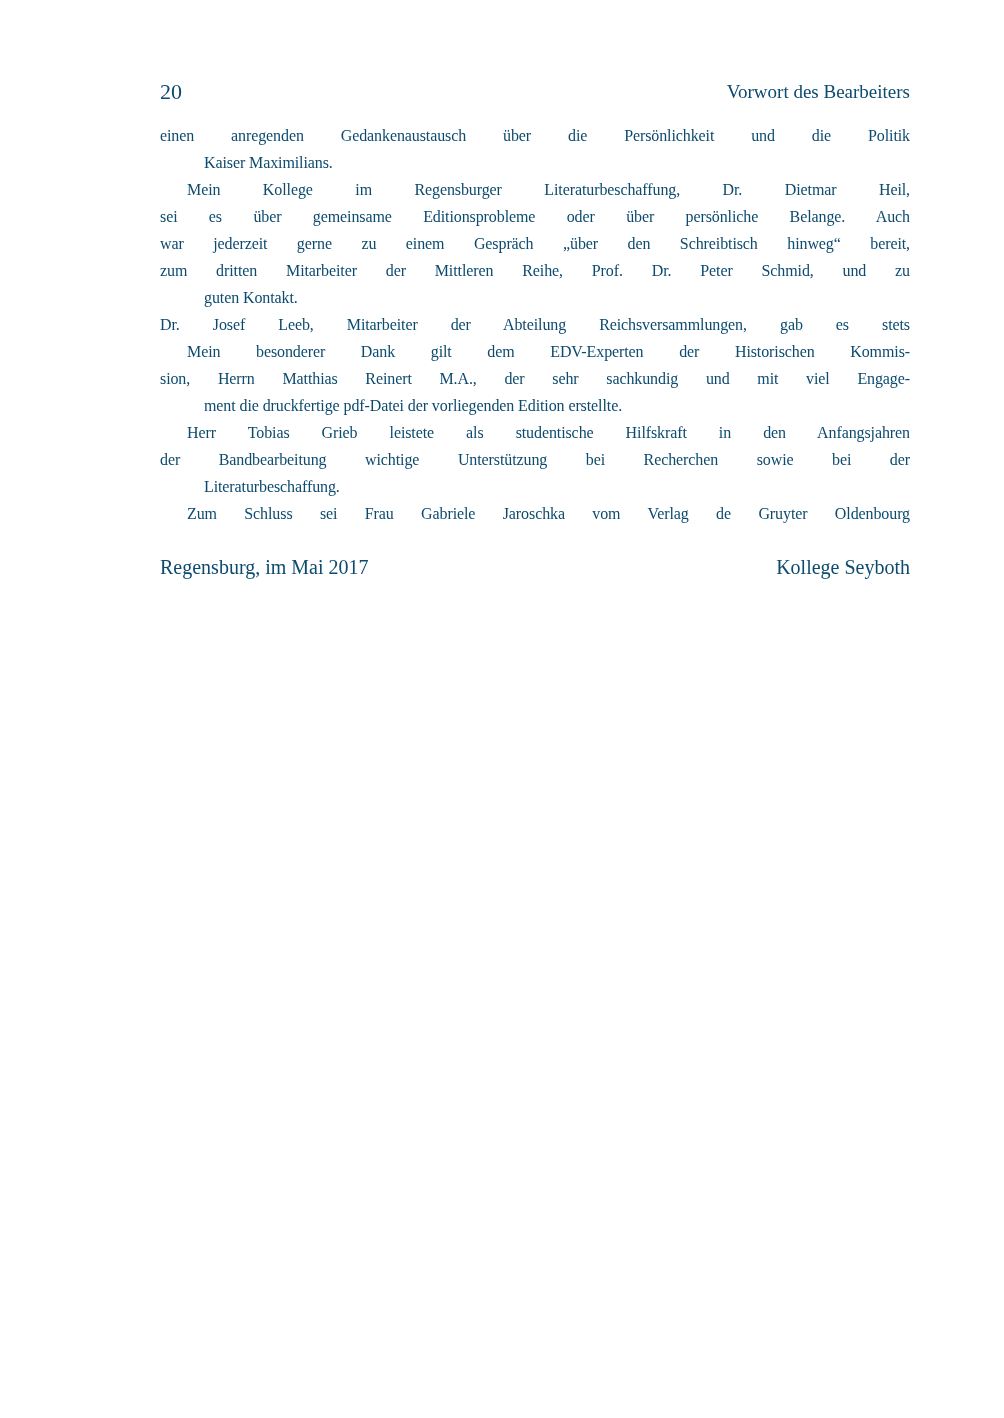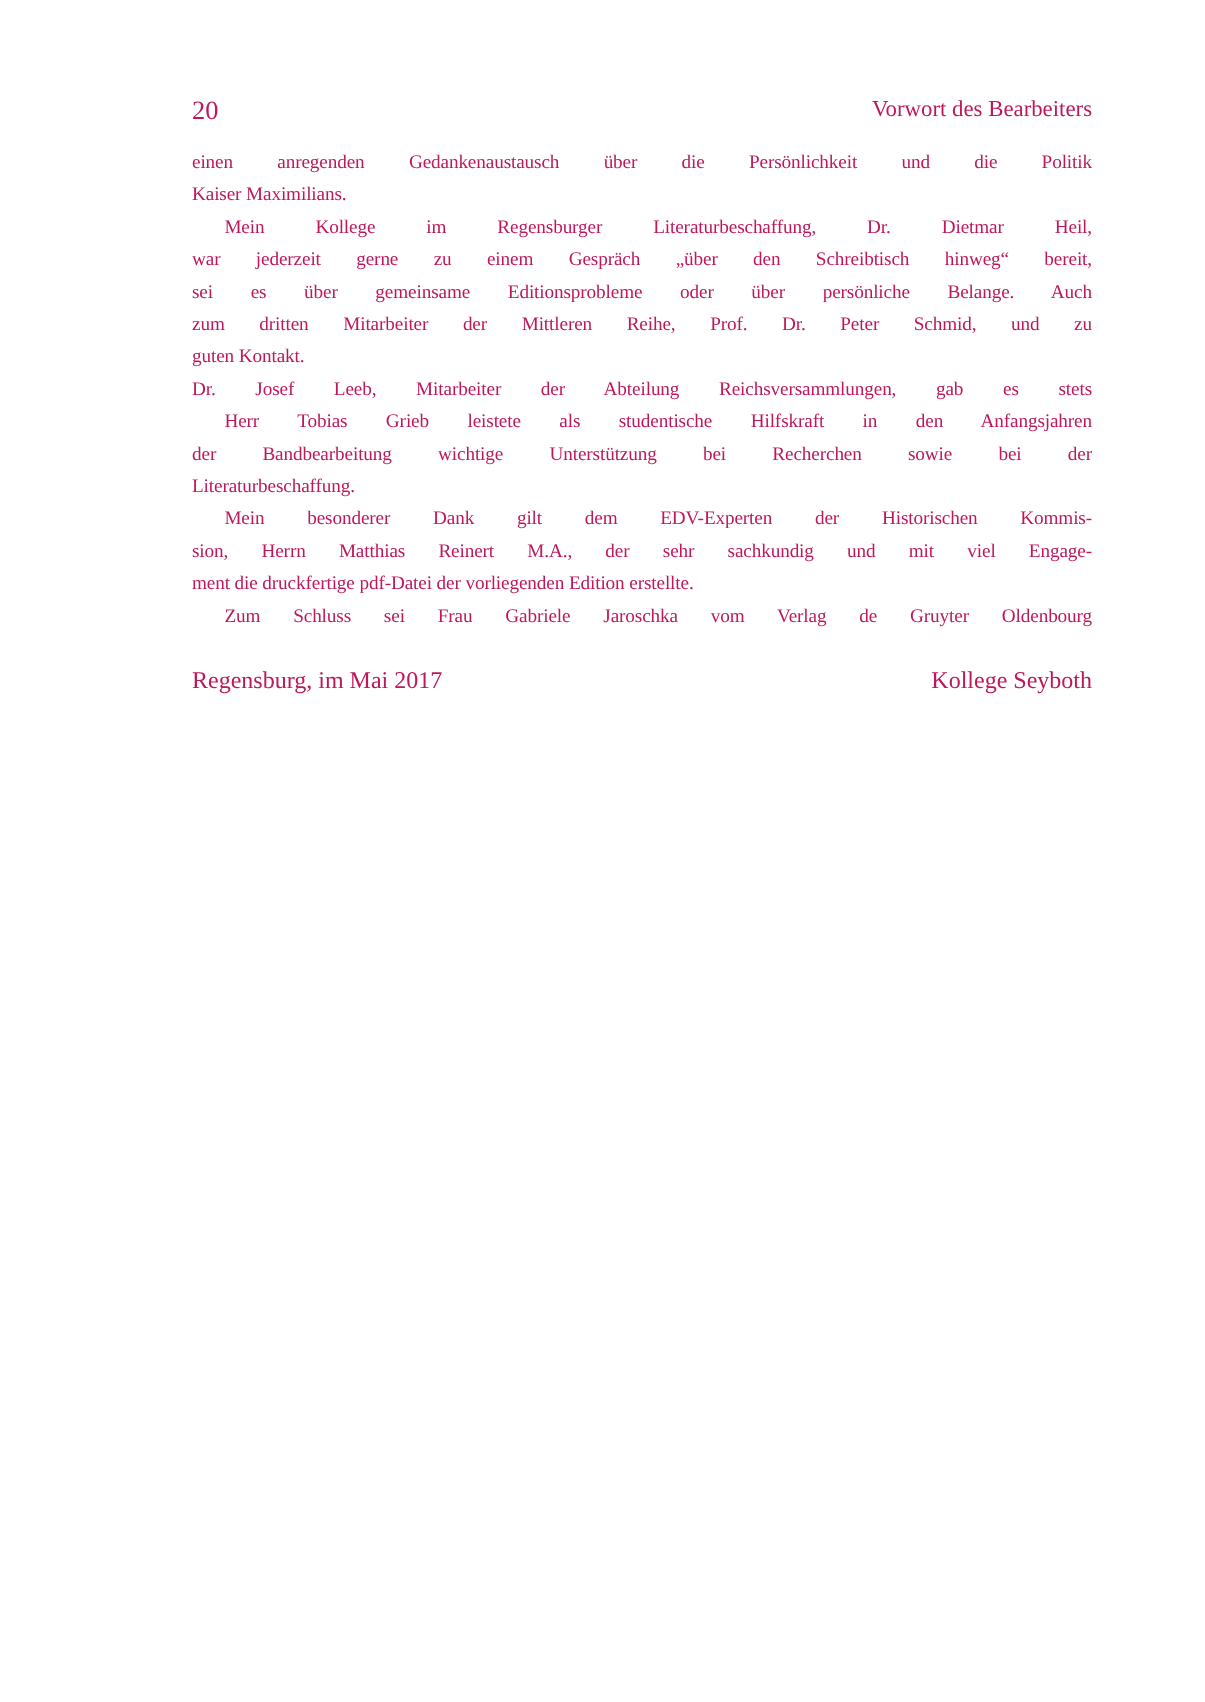--- a/index.html
+++ b/index.html
@@ -5,21 +5,21 @@
   html, body {
     margin: 0;
     padding: 0;
     background: #ffffff;
   }
   .page {
     position: relative;
     width: 1004px;
     height: 1418px;
     background: #ffffff;
-    color: #be185d;
+    color: #0c4a6e;
     font-family: "Liberation Serif", "DejaVu Serif", serif;
     overflow: hidden;
   }
   .text-column {
     position: absolute;
     left: 160px;
     top: 80px;
     width: 750px;
   }
   .running-header {
@@ -47,20 +47,21 @@
     letter-spacing: -0.1px;
   }
   .line {
     text-align: justify;
     text-align-last: justify;
     height: 27px;
     white-space: nowrap;
   }
   .line.last {
     text-align-last: left;
+    margin-left: 44px;
   }
   .line.indent {
     text-indent: 27px;
   }
   .signature-row {
     display: flex;
     justify-content: space-between;
     margin-top: 27px;
     font-size: 20px;
     line-height: 27px;
@@ -80,37 +81,37 @@
 
     <div class="body-text">
 
       <div class="paragraph">
         <div class="line">einen anregenden Gedankenaustausch über die Persönlichkeit und die Politik</div>
         <div class="line last">Kaiser Maximilians.</div>
       </div>
 
       <div class="paragraph">
         <div class="line indent">Mein Kollege im Regensburger Literaturbeschaffung, Dr. Dietmar Heil,</div>
+        <div class="line">sei es über gemeinsame Editionsprobleme oder über persönliche Belange. Auch</div>
         <div class="line">war jederzeit gerne zu einem Gespräch „über den Schreibtisch hinweg“ bereit,</div>
-        <div class="line">sei es über gemeinsame Editionsprobleme oder über persönliche Belange. Auch</div>
         <div class="line">zum dritten Mitarbeiter der Mittleren Reihe, Prof. Dr. Peter Schmid, und zu</div>
         <div class="line last">guten Kontakt.</div>
         <div class="line">Dr. Josef Leeb, Mitarbeiter der Abteilung Reichsversammlungen, gab es stets</div>
       </div>
 
       <div class="paragraph">
+        <div class="line indent">Mein besonderer Dank gilt dem EDV-Experten der Historischen Kommis-</div>
+        <div class="line">sion, Herrn Matthias Reinert M.A., der sehr sachkundig und mit viel Engage-</div>
+        <div class="line last">ment die druckfertige pdf-Datei der vorliegenden Edition erstellte.</div>
+      </div>
+
+      <div class="paragraph">
         <div class="line indent">Herr Tobias Grieb leistete als studentische Hilfskraft in den Anfangsjahren</div>
         <div class="line">der Bandbearbeitung wichtige Unterstützung bei Recherchen sowie bei der</div>
         <div class="line last">Literaturbeschaffung.</div>
-      </div>
-
-      <div class="paragraph">
-        <div class="line indent">Mein besonderer Dank gilt dem EDV-Experten der Historischen Kommis-</div>
-        <div class="line">sion, Herrn Matthias Reinert M.A., der sehr sachkundig und mit viel Engage-</div>
-        <div class="line last">ment die druckfertige pdf-Datei der vorliegenden Edition erstellte.</div>
       </div>
 
       <div class="paragraph">
         <div class="line indent">Zum Schluss sei Frau Gabriele Jaroschka vom Verlag de Gruyter Oldenbourg</div>
       </div>
 
     </div>
 
     <div class="signature-row">
       <span>Regensburg, im Mai 2017</span>

